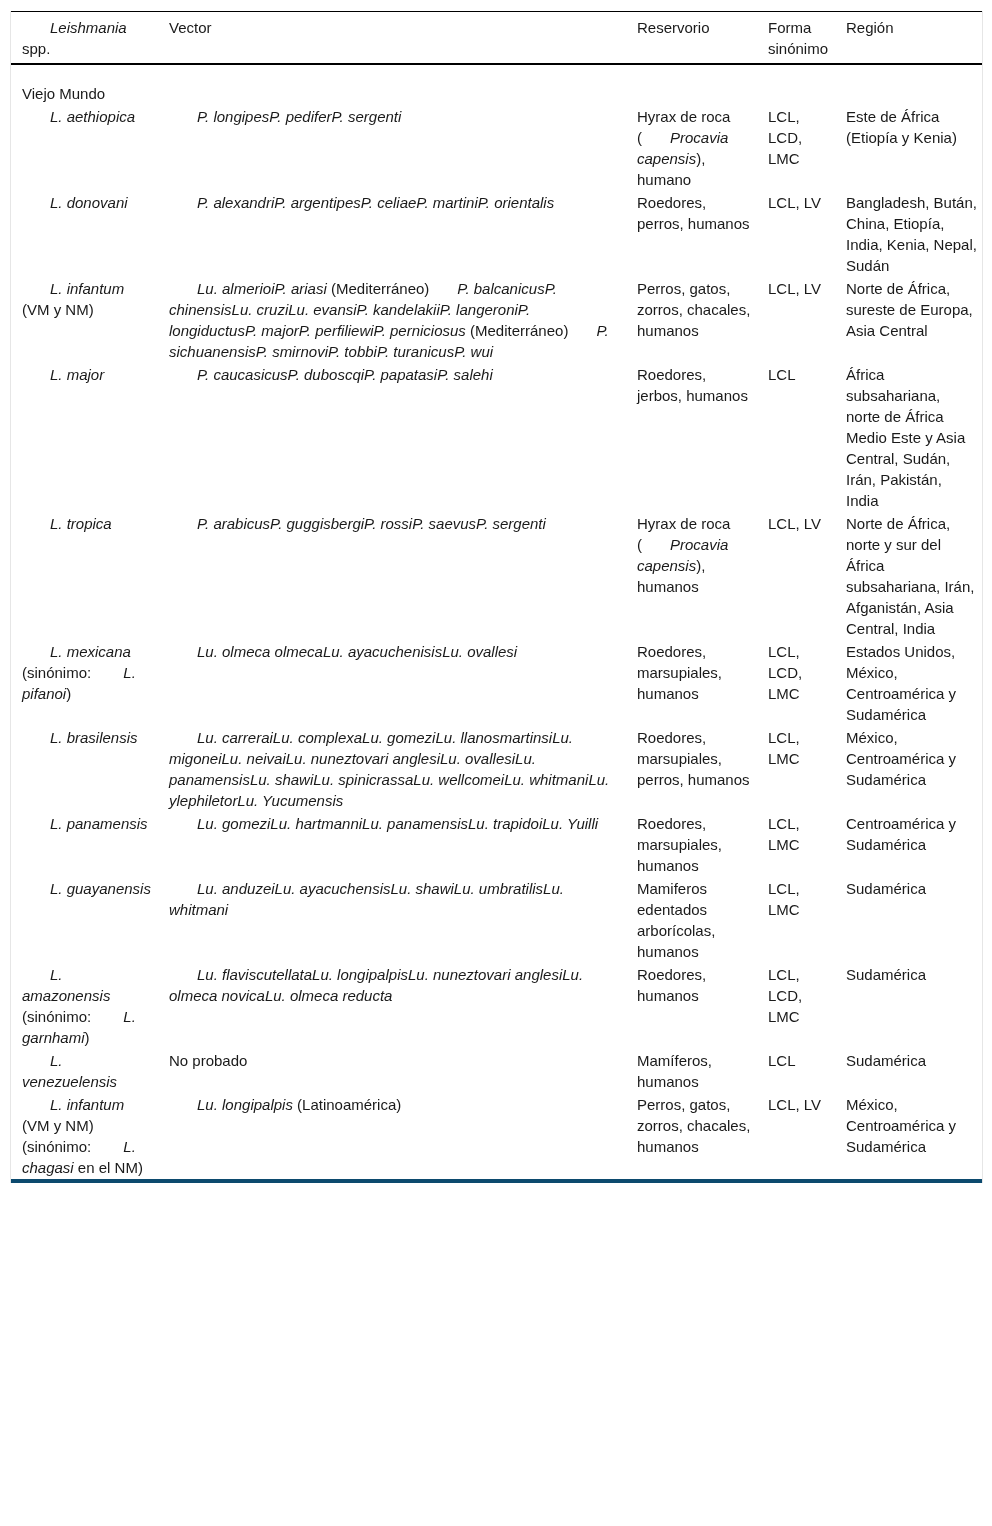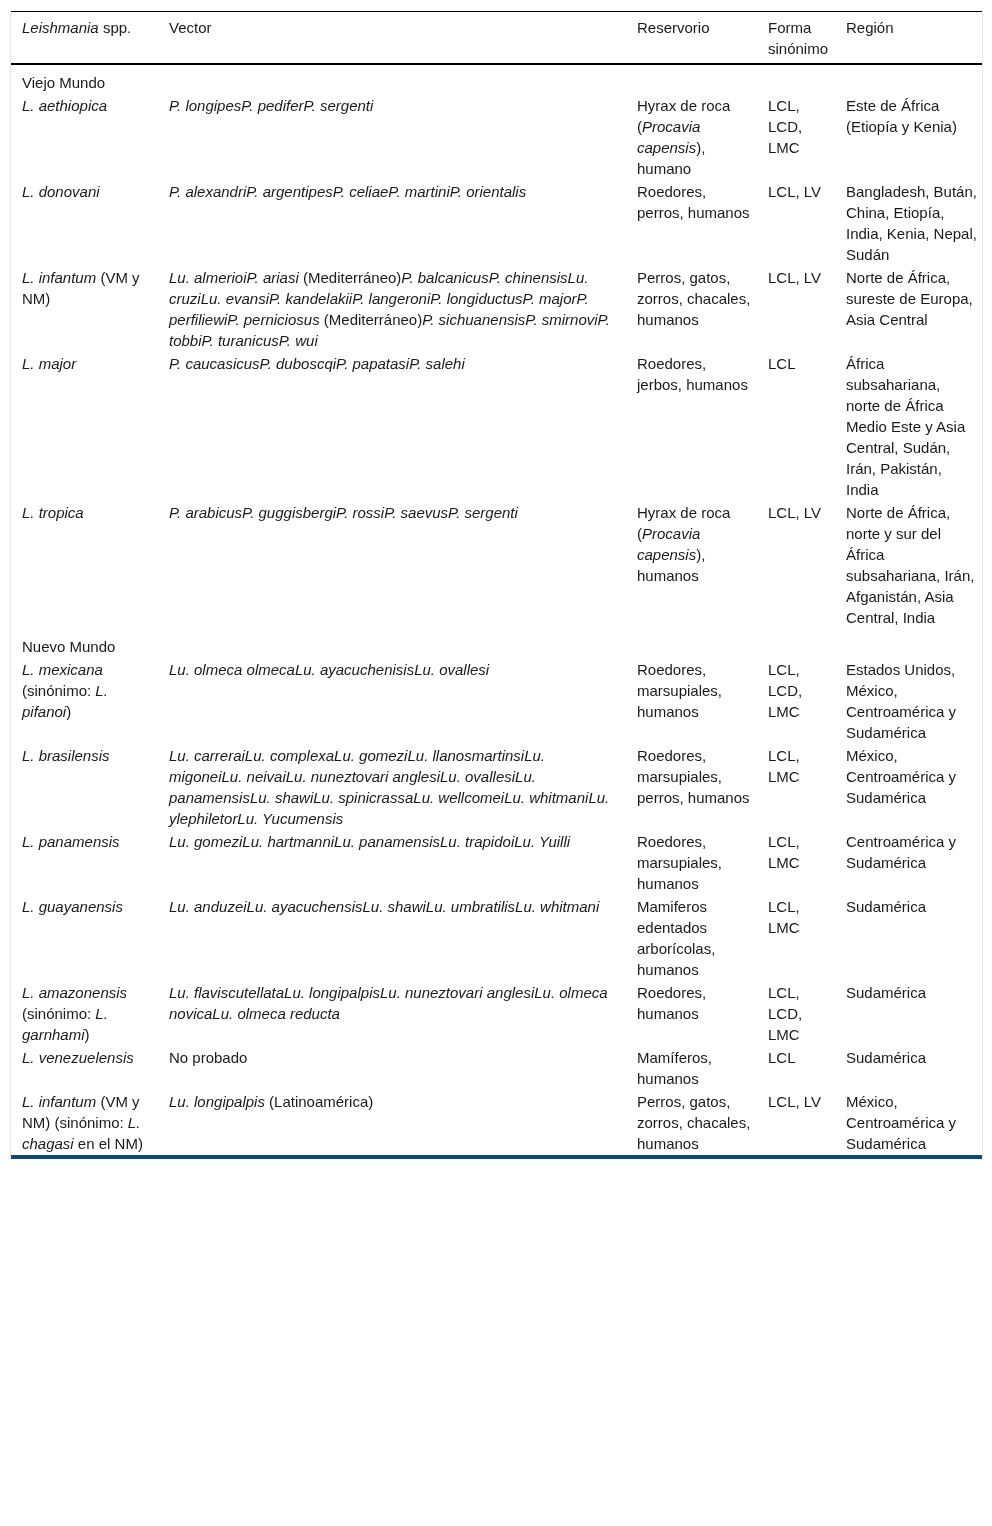--- a/index.html
+++ b/index.html
@@ -48,22 +48,22 @@
       padding-bottom: 4px;
       height: 43px;
       box-sizing: border-box;
     }
     td { padding-top: 1px; padding-bottom: 1px; }
     col.c1 { width: 147px; }
     col.c2 { width: 468px; }
     col.c3 { width: 131px; }
     col.c4 { width: 78px; }
     col.c5 { width: 147px; }
-    .it { font-style: italic; }
-    .group-label { padding-top: 7px; margin-top: 48px; }
+    .it { font-style: italic; margin-left: 28px; }
+    .group-label { padding-top: 18px; margin-top: 48px; }
   </style>
 </head>
 <body>
 
 <div class="table-wrap">
   <table>
     <colgroup>
       <col class="c1">
         <col class="c2">
         <col class="c3">
@@ -112,23 +112,20 @@
           <td>África subsahariana, norte de África Medio Este y Asia Central, Sudán, Irán, Pakistán, India</td>
         </tr>
         <tr>
           <td><span class="it">L. tropica</span></td>
           <td><span class="it">P. arabicusP. guggisbergiP. rossiP. saevusP. sergenti</span></td>
           <td><span>Hyrax de roca (</span><span class="it">Procavia capensis</span><span>), humanos</span></td>
           <td>LCL, LV</td>
           <td>Norte de África, norte y sur del África subsahariana, Irán, Afganistán, Asia Central, India</td>
         </tr>
         <tr>
-          <td colspan="5" class="group-label">Nuevo Mundo</td>
-        </tr>
-        <tr>
           <td><span class="it">L. mexicana</span><span> (sinónimo: </span><span class="it">L. pifanoi</span><span>)</span></td>
           <td><span class="it">Lu. olmeca olmecaLu. ayacuchenisisLu. ovallesi</span></td>
           <td><span>Roedores, marsupiales, humanos</span></td>
           <td>LCL, LCD, LMC</td>
           <td>Estados Unidos, México, Centroamérica y Sudamérica</td>
         </tr>
         <tr>
           <td><span class="it">L. brasilensis</span></td>
           <td><span class="it">Lu. carreraiLu. complexaLu. gomeziLu. llanosmartinsiLu. migoneiLu. neivaiLu. nuneztovari anglesiLu. ovallesiLu. panamensisLu. shawiLu. spinicrassaLu. wellcomeiLu. whitmaniLu. ylephiletorLu. Yucumensis</span></td>
           <td><span>Roedores, marsupiales, perros, humanos</span></td>

